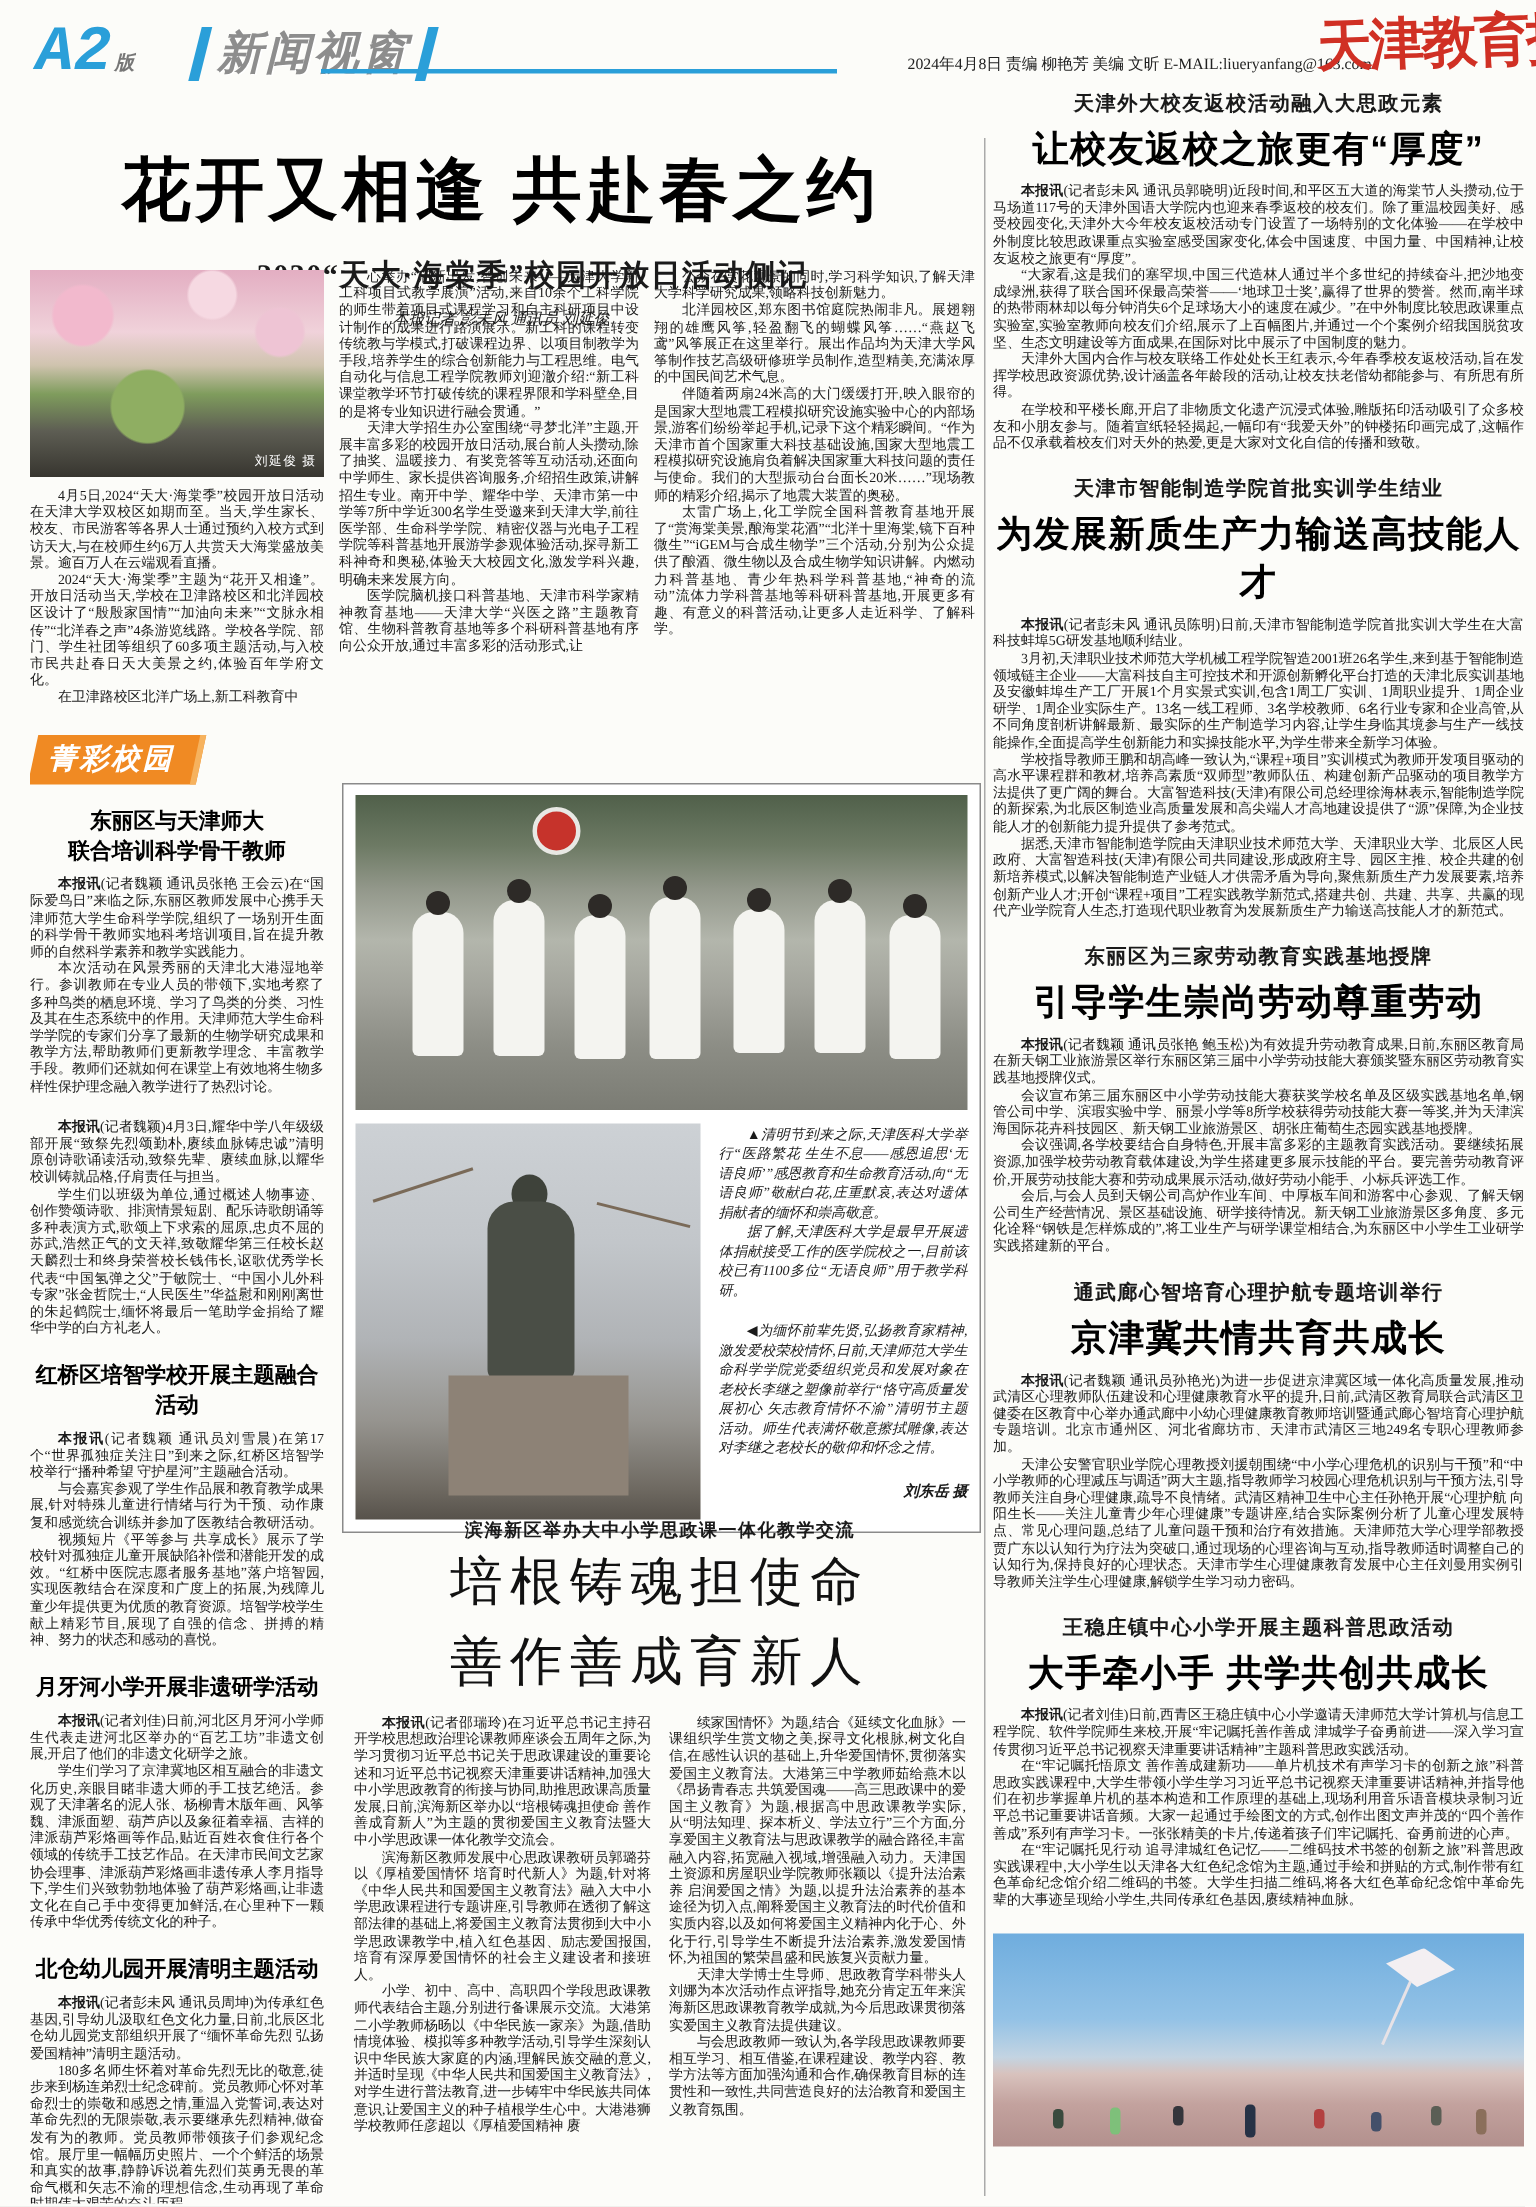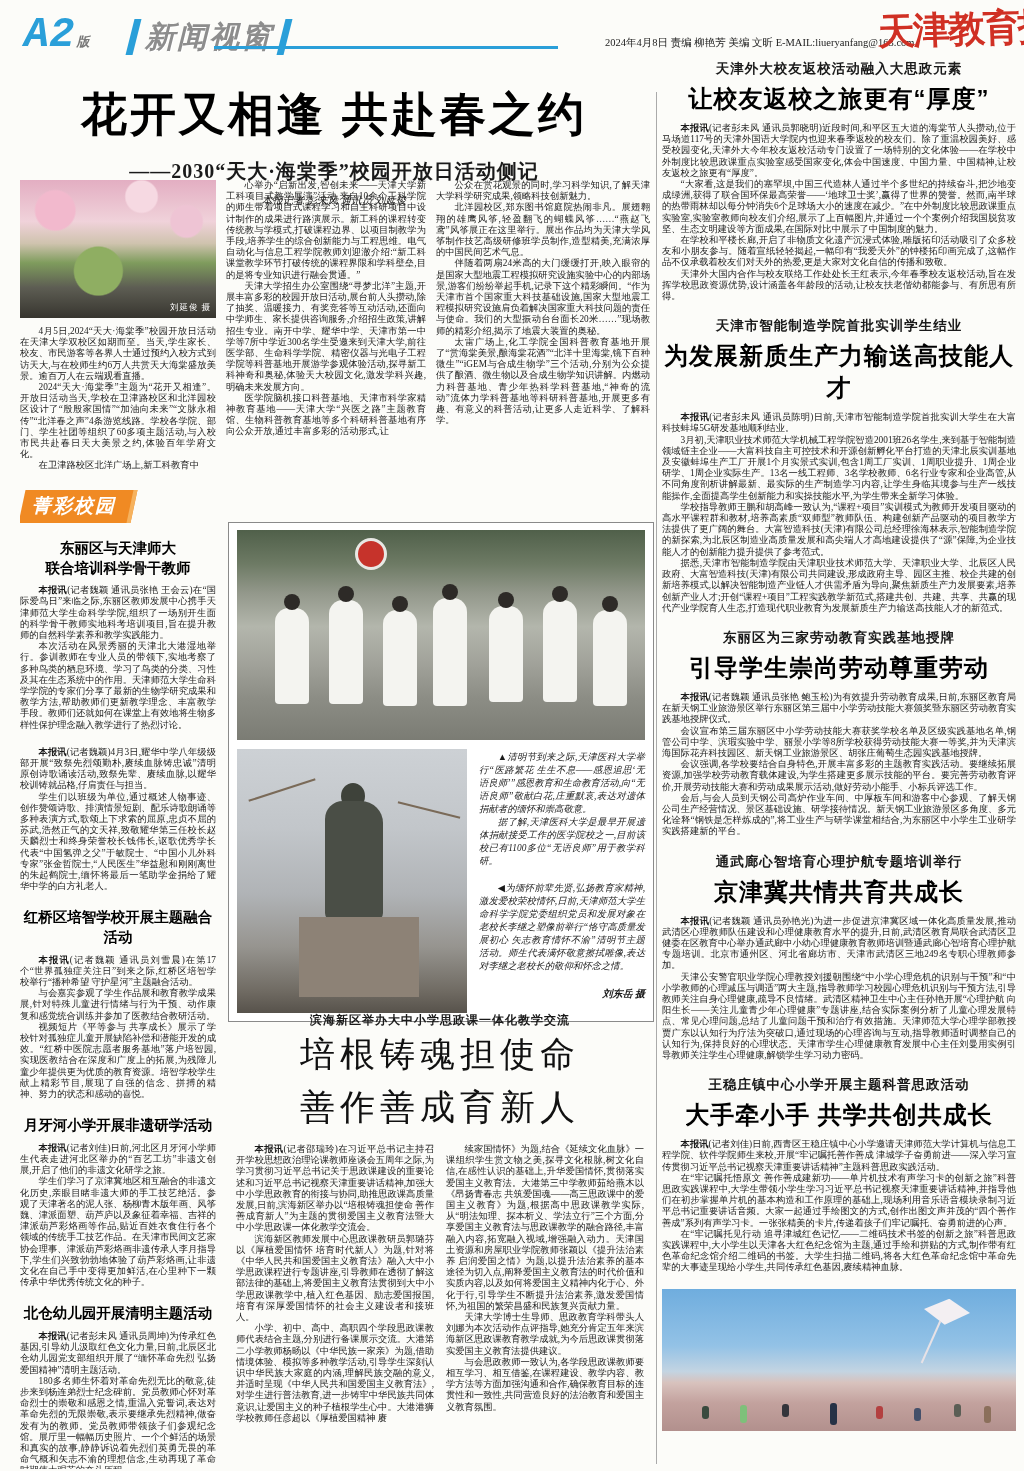--- a/index.html
+++ b/index.html
@@ -17,21 +17,21 @@
   .hdr-date{position:absolute;left:565px;top:36px;font-size:10.5px;color:#222;white-space:nowrap;margin-left:40px;}
   .hdr-masthead{position:absolute;left:878px;top:6px;width:142px;font-size:37px;line-height:1.3;font-weight:bold;
           color:#d03024;font-family:"Liberation Serif","DejaVu Serif",serif;transform:rotate(-2deg);letter-spacing:-2px;white-space:nowrap;}
   
   p{margin:0;text-indent:2em;text-align:justify;}
   .body-text p{font-size:9.3px;line-height:11.2px;}
   .kicker{text-align:center;font-weight:bold;font-size:13.5px;letter-spacing:1px;}
   .vrule{position:absolute;left:656px;top:92px;width:1px;height:1372px;background:#aaa;}
   
   .main-head{position:absolute;left:20px;top:84px;width:628px;text-align:center;}
-  .main-head h1{margin:0;font-family:"Liberation Sans","DejaVu Sans",sans-serif;font-weight:bold;
+  .main-head h1{margin:12px;font-family:"Liberation Sans","DejaVu Sans",sans-serif;font-weight:bold;
                 font-size:46px;letter-spacing:3px;color:#000;}
   .main-sub{font-size:20px;font-weight:bold;margin-top:12px;letter-spacing:1px;}
   .main-byline{font-size:10.5px;margin-top:9px;font-style:italic;}
   .mcol{position:absolute;top:180px;overflow:hidden;}
   #mcol1{left:20px;width:196px;height:302px;}
   #mcol2{left:226px;width:200px;height:302px;}
   #mcol3{left:436px;width:214px;height:302px;}
   .photo-blossom{position:relative;width:196px;height:138px;margin-bottom:8px;
      background:
        radial-gradient(circle at 18% 22%,#f2b9cd 0 10%,transparent 11%),
@@ -231,22 +231,22 @@
   </div>
 
   <div class="rail body-text">
     <div>
         <article>
           <div class="kicker">天津外大校友返校活动融入大思政元素</div>
           <div class="headline">让校友返校之旅更有“厚度”</div>
           <div class="body">
             <p><b class="lede">本报讯</b>(记者彭未风 通讯员郭晓明)近段时间,和平区五大道的海棠节人头攒动,位于马场道117号的天津外国语大学院内也迎来春季返校的校友们。除了重温校园美好、感受校园变化,天津外大今年校友返校活动专门设置了一场特别的文化体验——在学校中外制度比较思政课重点实验室感受国家变化,体会中国速度、中国力量、中国精神,让校友返校之旅更有“厚度”。</p>
             <p>“大家看,这是我们的塞罕坝,中国三代造林人通过半个多世纪的持续奋斗,把沙地变成绿洲,获得了联合国环保最高荣誉——‘地球卫士奖’,赢得了世界的赞誉。然而,南半球的热带雨林却以每分钟消失6个足球场大小的速度在减少。”在中外制度比较思政课重点实验室,实验室教师向校友们介绍,展示了上百幅图片,并通过一个个案例介绍我国脱贫攻坚、生态文明建设等方面成果,在国际对比中展示了中国制度的魅力。</p>
+            <p>天津外大国内合作与校友联络工作处处长王红表示,今年春季校友返校活动,旨在发挥学校思政资源优势,设计涵盖各年龄段的活动,让校友扶老偕幼都能参与、有所思有所得。</p>
             <p>在学校和平楼长廊,开启了非物质文化遗产沉浸式体验,雕版拓印活动吸引了众多校友和小朋友参与。随着宣纸轻轻揭起,一幅印有“我爱天外”的钟楼拓印画完成了,这幅作品不仅承载着校友们对天外的热爱,更是大家对文化自信的传播和致敬。</p>
-            <p>天津外大国内合作与校友联络工作处处长王红表示,今年春季校友返校活动,旨在发挥学校思政资源优势,设计涵盖各年龄段的活动,让校友扶老偕幼都能参与、有所思有所得。</p>
           </div>
         </article>
         <article>
           <div class="kicker">天津市智能制造学院首批实训学生结业</div>
           <div class="headline">为发展新质生产力输送高技能人才</div>
           <div class="body">
             <p><b class="lede">本报讯</b>(记者彭未风 通讯员陈明)日前,天津市智能制造学院首批实训大学生在大富科技蚌埠5G研发基地顺利结业。</p>
             <p>3月初,天津职业技术师范大学机械工程学院智造2001班26名学生,来到基于智能制造领域链主企业——大富科技自主可控技术和开源创新孵化平台打造的天津北辰实训基地及安徽蚌埠生产工厂开展1个月实景式实训,包含1周工厂实训、1周职业提升、1周企业研学、1周企业实际生产。13名一线工程师、3名学校教师、6名行业专家和企业高管,从不同角度剖析讲解最新、最实际的生产制造学习内容,让学生身临其境参与生产一线技能操作,全面提高学生创新能力和实操技能水平,为学生带来全新学习体验。</p>
             <p>学校指导教师王鹏和胡高峰一致认为,“课程+项目”实训模式为教师开发项目驱动的高水平课程群和教材,培养高素质“双师型”教师队伍、构建创新产品驱动的项目教学方法提供了更广阔的舞台。大富智造科技(天津)有限公司总经理徐海林表示,智能制造学院的新探索,为北辰区制造业高质量发展和高尖端人才高地建设提供了“源”保障,为企业技能人才的创新能力提升提供了参考范式。</p>
             <p>据悉,天津市智能制造学院由天津职业技术师范大学、天津职业大学、北辰区人民政府、大富智造科技(天津)有限公司共同建设,形成政府主导、园区主推、校企共建的创新培养模式,以解决智能制造产业链人才供需矛盾为导向,聚焦新质生产力发展要素,培养创新产业人才;开创“课程+项目”工程实践教学新范式,搭建共创、共建、共享、共赢的现代产业学院育人生态,打造现代职业教育为发展新质生产力输送高技能人才的新范式。</p>

